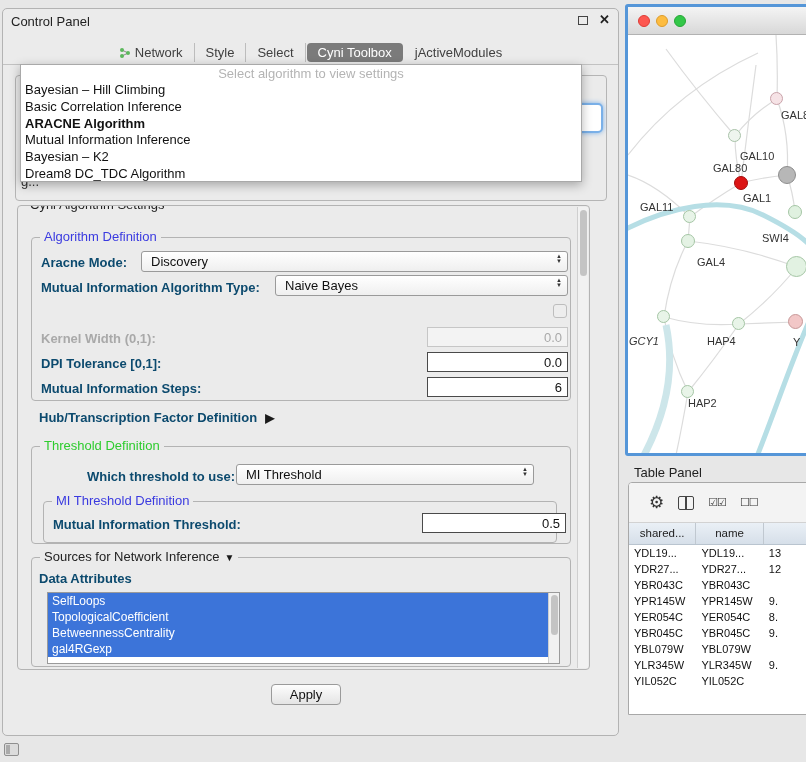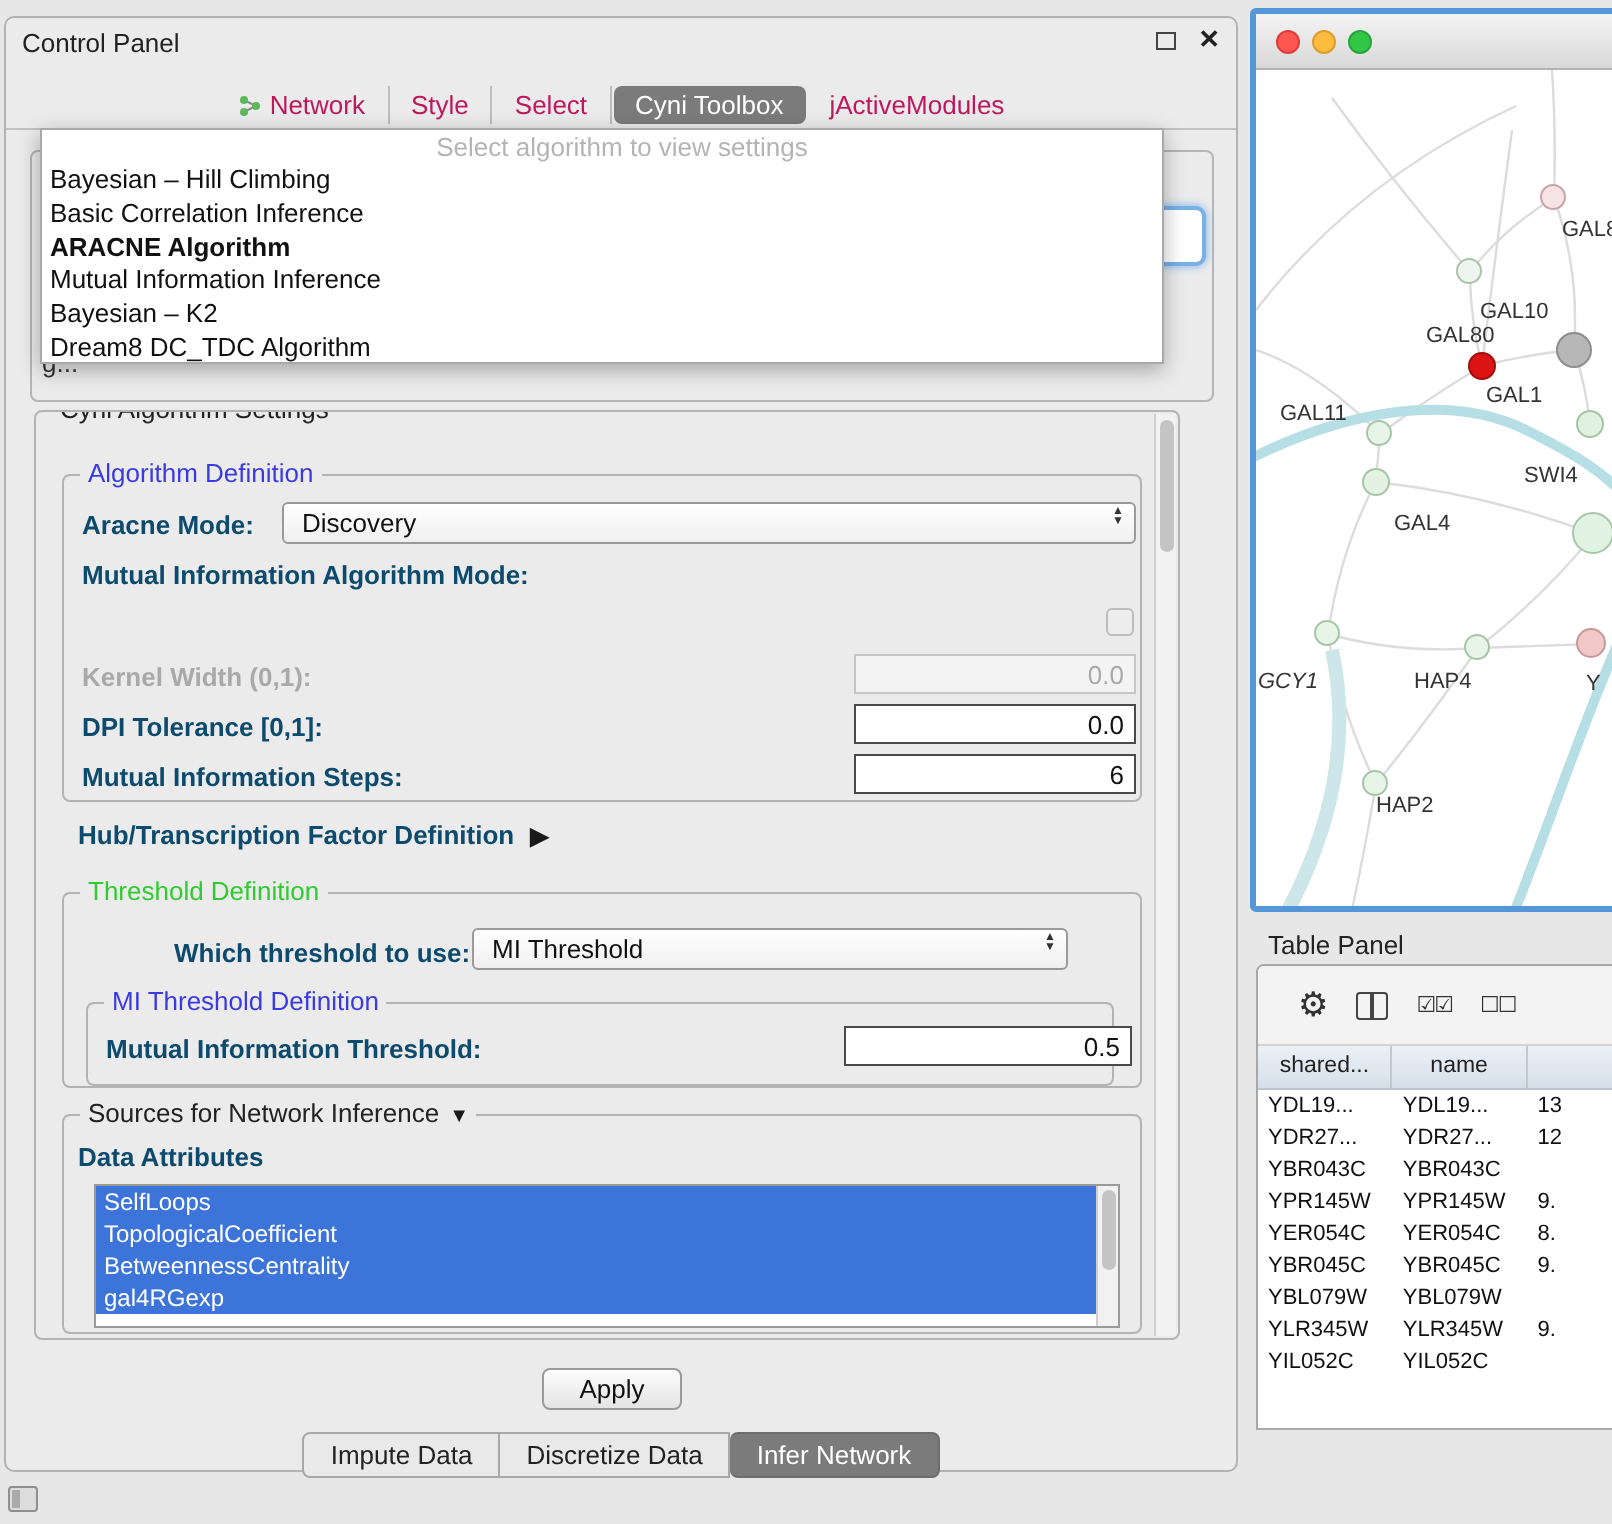--- a/index.html
+++ b/index.html
@@ -10,21 +10,21 @@
   
   .cpanel { position:absolute; left:2px; top:8px; width:617px; height:728px;
             background:#ebebeb; border:1px solid #b3b3b3; border-radius:5px; }
   .cp-title { position:absolute; left:8px; top:5px; font-size:13px; color:#222; }
   .cp-float { position:absolute; right:30px; top:7px; width:10px; height:9px; border:1.5px solid #444; cursor:pointer; }
   .cp-close { position:absolute; right:8px; top:3px; font-size:13px; font-weight:bold; color:#222; cursor:pointer; }
   .cp-close::before { content:"✕"; }
 
   .tabbar { position:absolute; left:0; top:32px; width:100%; height:24px; border-bottom:1px solid #c2c2c2;
             display:flex; justify-content:center; align-items:center; }
-  .tab { font-size:13px; color:#be185d; padding:2px 11px; border-right:1px solid #bdbdbd; display:flex; align-items:center; gap:4px; cursor:pointer; }
+  .tab { font-size:13px; color:#404040; padding:2px 11px; border-right:1px solid #bdbdbd; display:flex; align-items:center; gap:4px; cursor:pointer; }
   .tab:last-child { border-right:none; }
   .tab.sel { background:#7b7b7b; color:#fff; border-radius:4px; border-right:none; margin:0 1px; }
 
   
   .bg-group { position:absolute; left:12px; top:66px; width:592px; height:126px; border:1px solid #b5b5b5; border-radius:4px; }
   .focus-btn { position:absolute; left:563px; top:94px; width:37px; height:30px; background:#fff; border:2px solid #7ab0e8;
                border-radius:5px; box-shadow:0 0 5px #7ab0e8; }
   .partial-g { position:absolute; left:18px; top:165px; font-size:13px; color:#333; }
 
   
@@ -176,21 +176,25 @@
     </div>
 
     <div class="group" style="left:28px; top:228px; width:540px; height:164px;">
       <span class="gtitle blue">Algorithm Definition</span>
     </div>
     <span class="lbl" style="left:38px; top:246px;">Aracne Mode:</span>
     <div class="combo" style="left:138px; top:242px; width:427px;">
       <span>Discovery</span>
       <span class="arrows"></span>
     </div>
-    <span class="lbl" style="left:38px; top:271px;">Mutual Information Algorithm Mode:</span>
+    <span class="lbl" style="left:38px; top:271px;">Mutual Information Algorithm Type:</span>
+    <div class="combo" style="left:272px; top:266px; width:293px;">
+      <span>Naive Bayes</span>
+      <span class="arrows"></span>
+    </div>
     <div class="checkbox" style="left:550px; top:295px;"></div>
     <span class="lbl dis" style="left:38px; top:322px;">Kernel Width (0,1):</span>
     <input class="field dis" style="left: 424px; top: 318px;" value="0.0">
     <span class="lbl" style="left:38px; top:347px;">DPI Tolerance [0,1]:</span>
     <input class="field" style="left: 424px; top: 343px;" value="0.0">
     <span class="lbl" style="left:38px; top:372px;">Mutual Information Steps:</span>
     <input class="field" style="left: 424px; top: 368px;" value="6">
 
     <span class="lbl" style="left:36px; top:401px;">
       <span>Hub/Transcription Factor Definition</span><span class="arrow-right"></span>
@@ -219,25 +223,20 @@
       <div class="attr-item">TopologicalCoefficient</div>
       <div class="attr-item">BetweennessCentrality</div>
       <div class="attr-item">gal4RGexp</div>
       <div class="vscroll" style="right:0; top:0; height:70px; width:11px; position:absolute;">
         <div class="vthumb" style="top:2px; height:40px;"></div>
       </div>
     </div>
 
     <div class="apply-btn">Apply</div>
 
-    <div class="btabs">
-      <span class="btab">Impute Data</span>
-      <span class="btab">Discretize Data</span>
-      <span class="btab sel">Infer Network</span>
-    </div>
   </section>
 
   <section class="netwin">
     <div class="net-titlebar">
       <span class="tl red"></span>
       <span class="tl yel"></span>
       <span class="tl grn"></span>
     </div>
     <div class="net-canvas">
       <svg width="234" height="420" viewBox="0 0 234 420">

